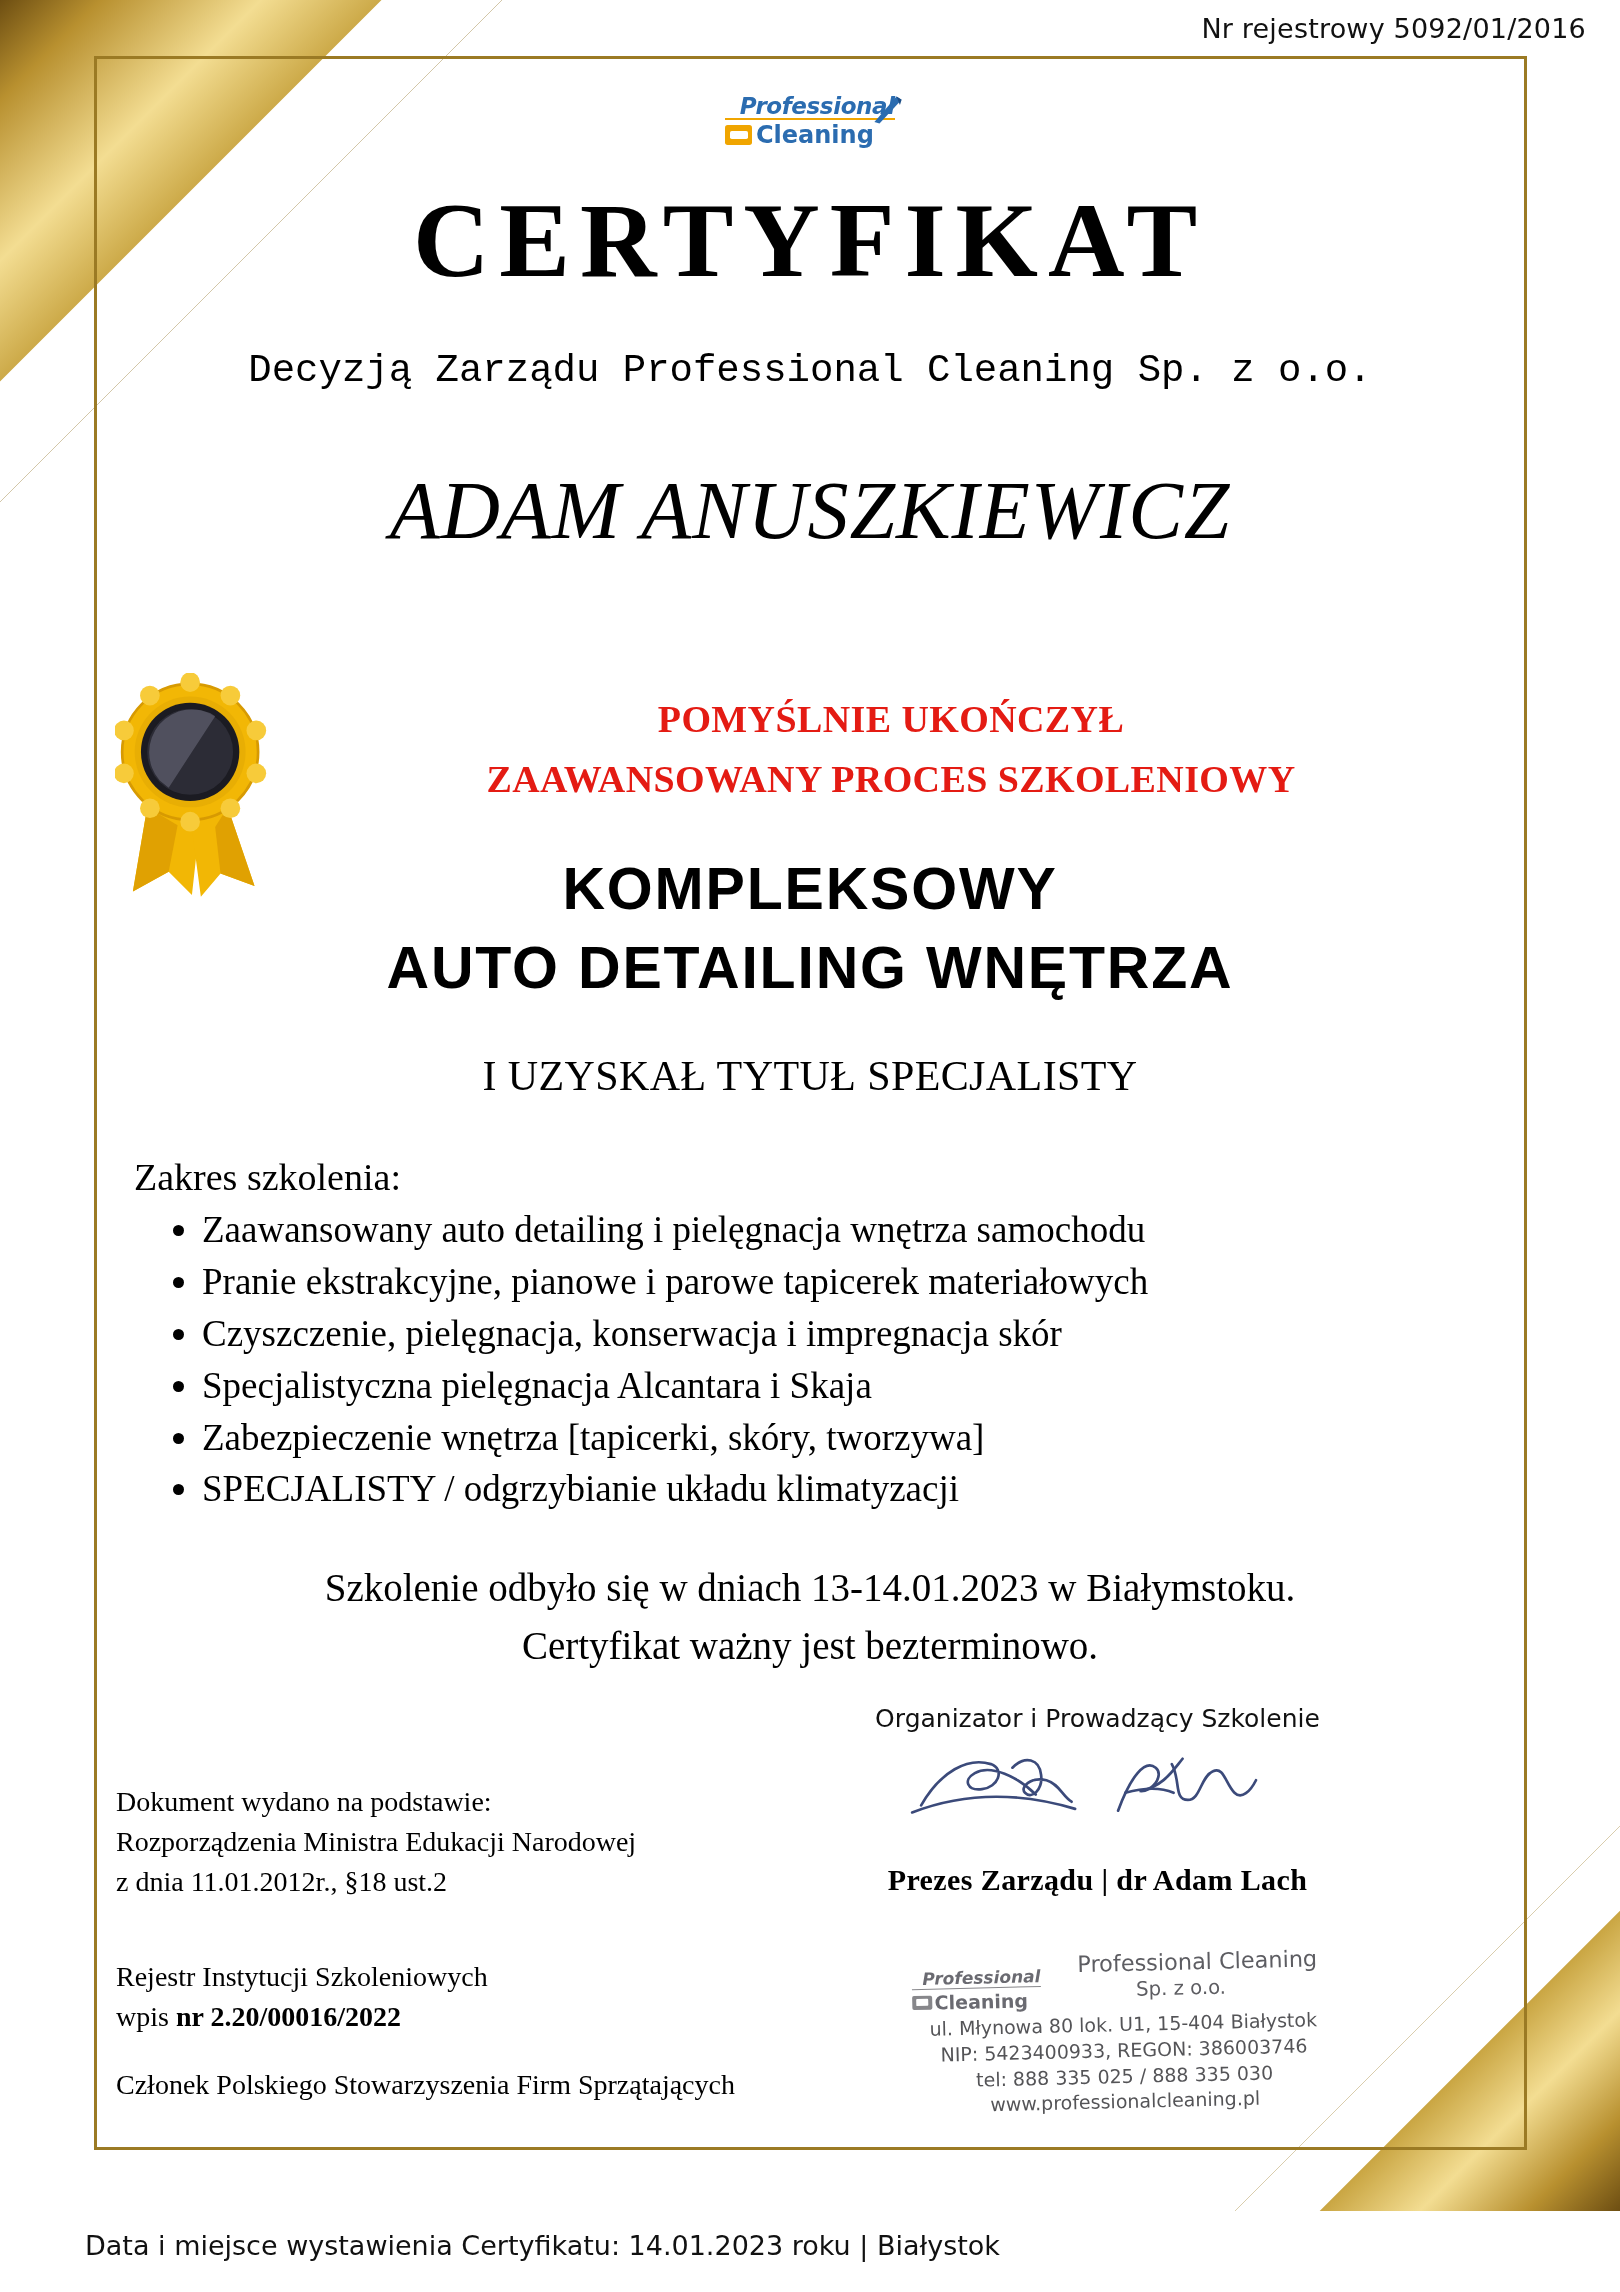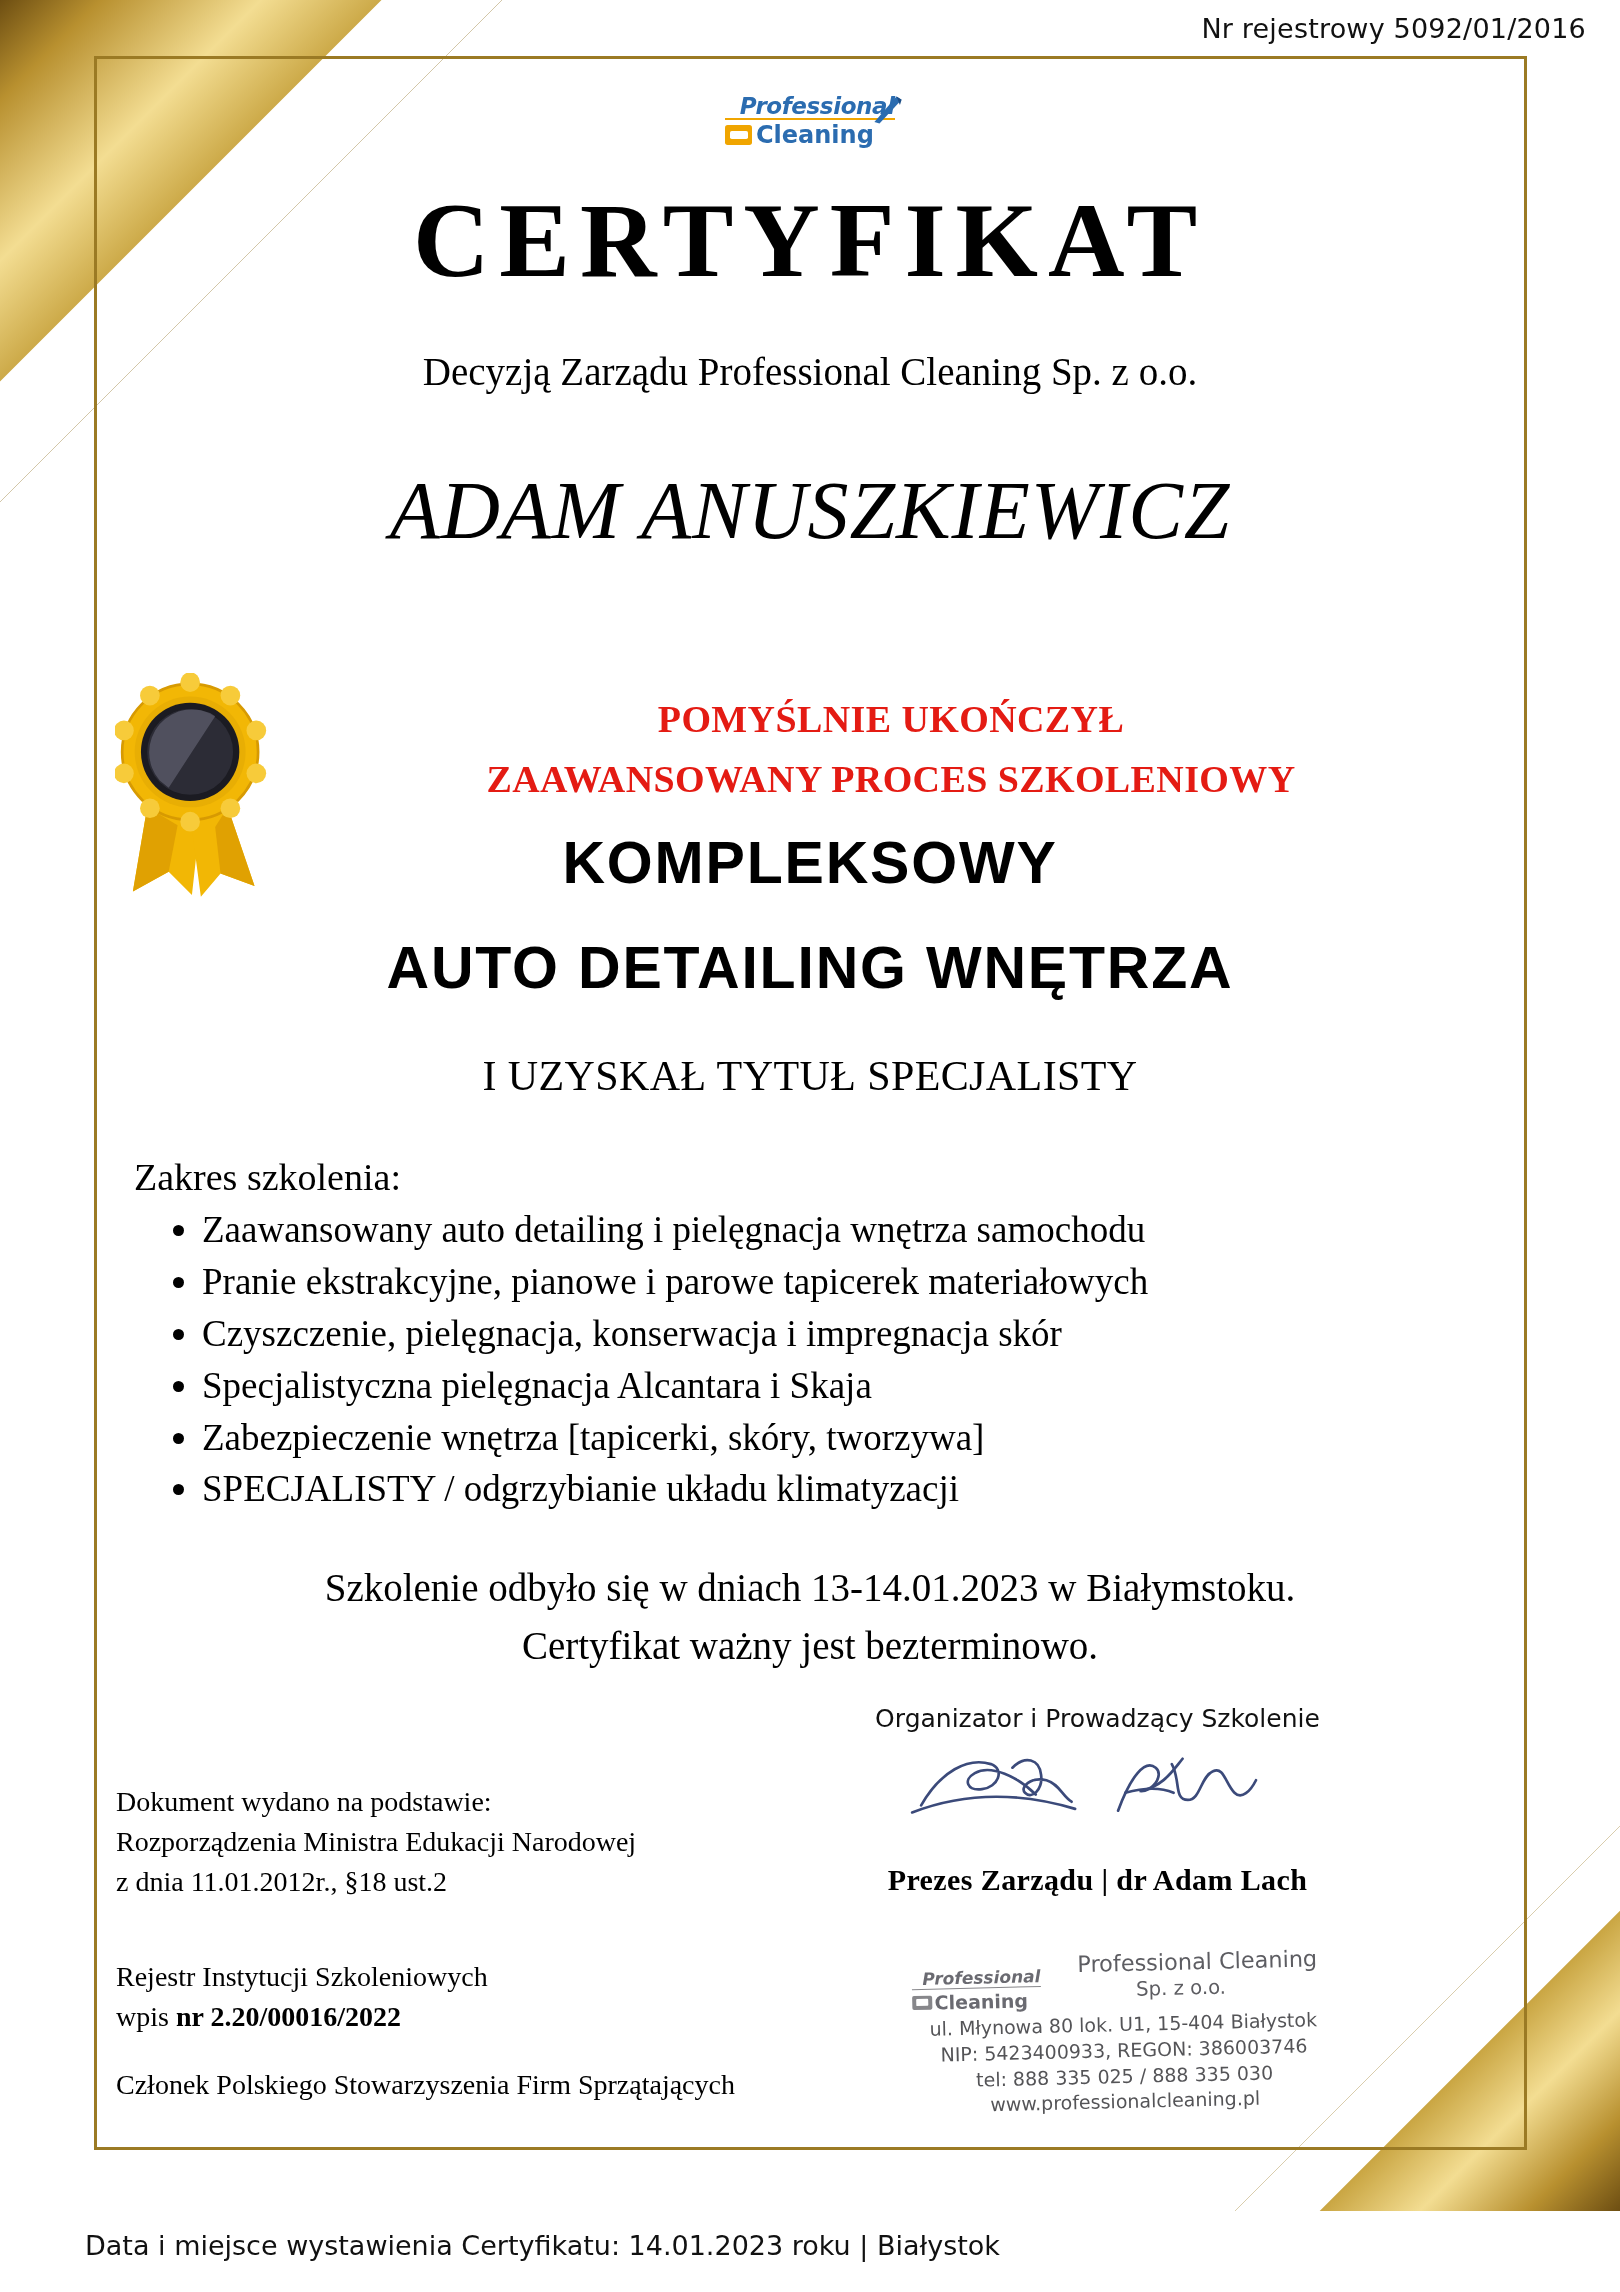--- a/index.html
+++ b/index.html
@@ -141,21 +141,21 @@
     font-weight: bold;
     font-size: 106px;
     letter-spacing: 9.9px;
     line-height: 1;
   }
   .decision {
     position: absolute;
     top: 349px; left: 0; right: 0;
     text-align: center;
     font-size: 39px;
-    font-family: Liberation Serif, serif;
+    font-family: Liberation Mono, monospace;
   }
   .person {
     position: absolute;
     top: 470px; left: 0; right: 0;
     text-align: center;
     font-family: "Liberation Serif", serif;
     font-style: italic;
     font-size: 82px;
     letter-spacing: 0.9px;
     line-height: 1;
@@ -176,21 +176,21 @@
 
   .course-l1, .course-l2 {
     position: absolute;
     left: 81px; right: 81px;
     text-align: center;
     font-family: "Liberation Sans", sans-serif;
     font-weight: bold;
     font-size: 59px;
     letter-spacing: 1.8px;
   }
-  .course-l1 { top: 829px; }
+  .course-l1 { top: 855px; }
   .course-l2 { top: 934px; }
 
   .title-earned {
     position: absolute;
     top: 1052px; left: 0; right: 0;
     text-align: center;
     font-family: "Liberation Serif", serif;
     font-size: 42px;
     letter-spacing: 0.4px;
   }

